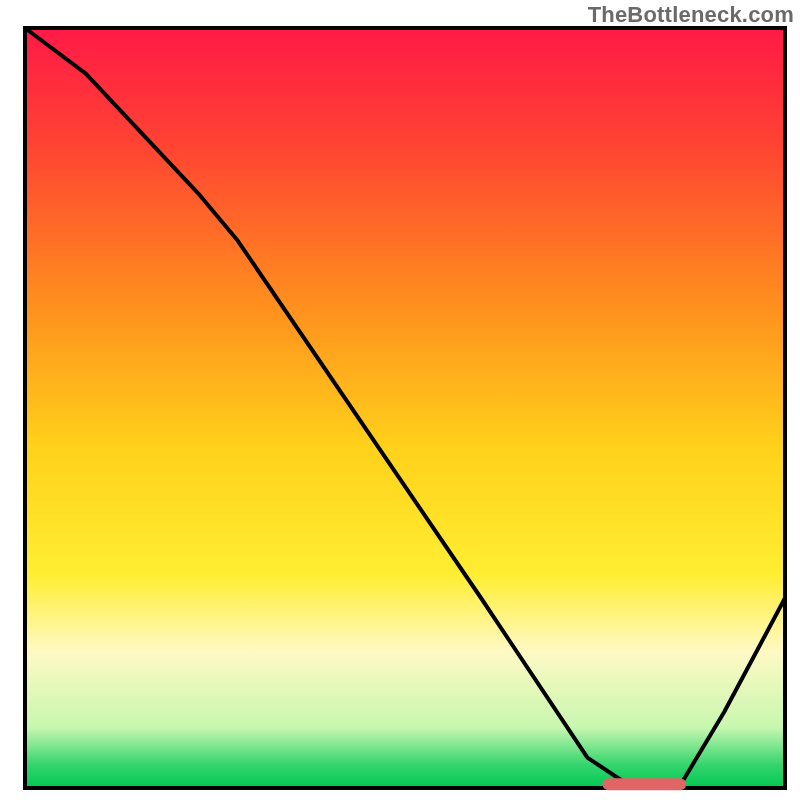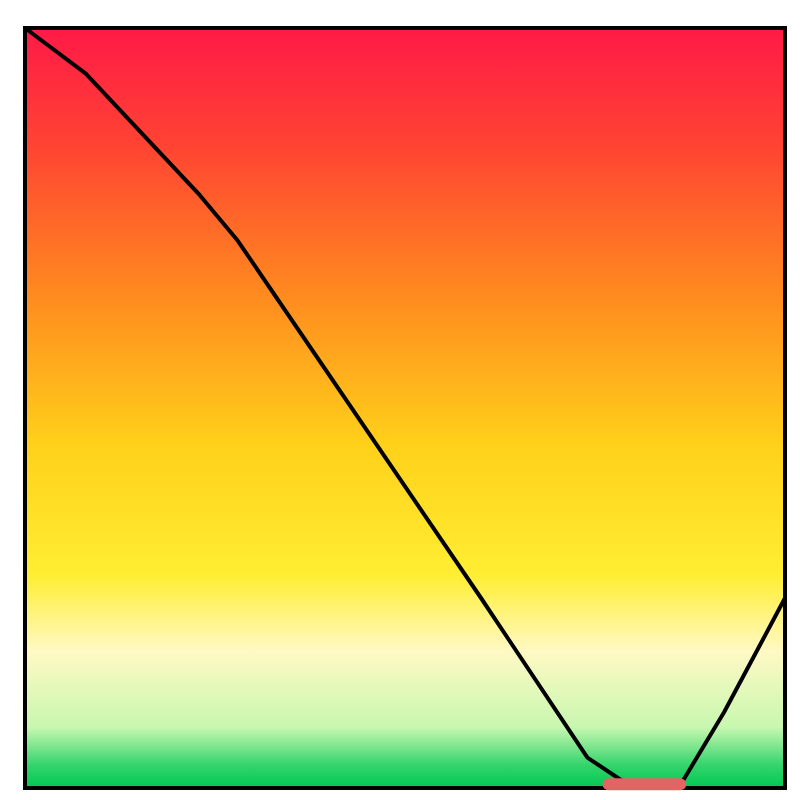--- a/index.html
+++ b/index.html
@@ -28,20 +28,21 @@
   svg {
     position: absolute;
     left: 0;
     top: 0;
   }
 </style>
 </head>
 <body>
 
 <div class="container">
+  <div class="watermark">TheBottleneck.com</div>
 
   <svg id="chart-svg" width="800" height="800" viewBox="0 0 800 800">
     <defs>
       <linearGradient id="bg-grad" x1="0" y1="0" x2="0" y2="1">
           <stop offset="0%" stop-color="#ff1a47"></stop>
           <stop offset="15%" stop-color="#ff4233"></stop>
           <stop offset="35%" stop-color="#ff8a1f"></stop>
           <stop offset="55.00000000000001%" stop-color="#ffd11a"></stop>
           <stop offset="72%" stop-color="#ffee33"></stop>
           <stop offset="82%" stop-color="#fff9c4"></stop>

